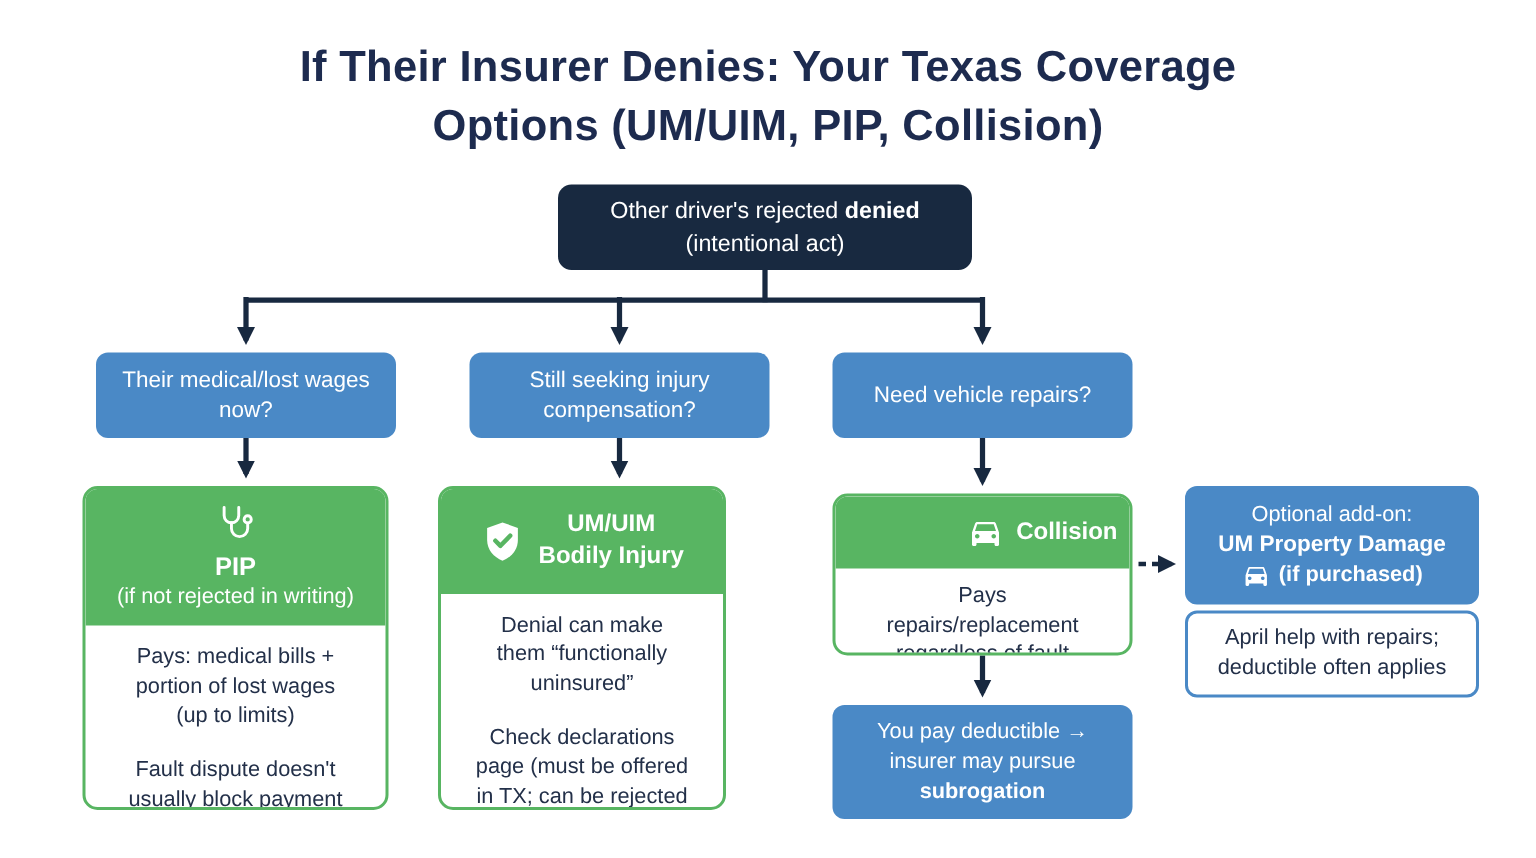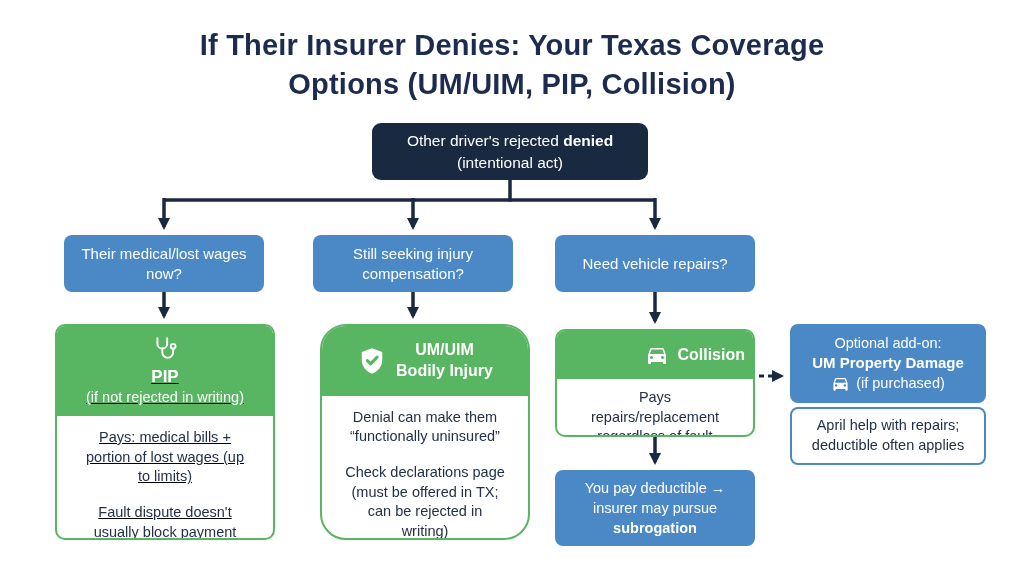--- a/index.html
+++ b/index.html
@@ -33,46 +33,46 @@
   #q3{left:555px;top:235px;}
   
   .card{
     position:absolute;z-index:2;background:#fff;border:2px solid #58b562;
     border-radius:10px;overflow:hidden;box-sizing:border-box;
   }
   .card-head{background:#58b562;color:#fff;text-align:center;}
   .card-body{padding:12px 10px;text-align:center;color:#233049;font-size:14.5px;line-height:1.36;}
   .card-body p{margin:0 12px 16px;}
   .card-body p:last-child{margin-bottom:0;}
-  #pip-card{left:55px;top:324px;width:220px;height:216px;text-decoration:underline;}
+  #pip-card{left:55px;top:324px;width:204px;height:216px;}
   #pip-card .card-head{padding:9px 6px 11px;}
   #pip-card .head-title{font-size:17px;font-weight:bold;margin-top:2px;}
   #pip-card .head-sub{font-size:14.5px;margin-top:2px;}
-  #umuim-card{left:320px;top:324px;width:210px;height:216px;border-radius:26px;}
+  #umuim-card{left:292px;top:324px;width:192px;height:216px;}
   #umuim-card .card-head{display:flex;align-items:center;justify-content:center;gap:9px;padding:14px 8px;}
   #umuim-card .head-title{font-size:16px;font-weight:bold;line-height:1.3;text-align:center;}
   #collision-card{left:555px;top:329px;width:200px;height:108px;}
   #collision-card .card-head{display:flex;align-items:center;justify-content:flex-end;gap:8px;padding:12px 8px;font-size:16px;font-weight:bold;}
   #collision-card .card-body{padding:9px 8px;}
   
   .sub-node{
     position:absolute;left:555px;top:470px;width:200px;height:76px;z-index:2;box-sizing:border-box;
     background:#4a89c6;border-radius:8px;color:#fff;
     display:flex;align-items:center;justify-content:center;text-align:center;
     font-size:14.5px;line-height:1.4;padding:0 14px;
   }
   
   .addon-card{
     position:absolute;left:790px;top:324px;width:196px;height:79px;z-index:2;box-sizing:border-box;
     background:#4a89c6;border-radius:8px;color:#fff;
     display:flex;flex-direction:column;align-items:center;justify-content:center;
     font-size:14.5px;line-height:1.35;text-align:center;
   }
   .addon-card .bold-line{font-weight:bold;font-size:15px;}
-  .addon-card .icon-line{display:flex;align-items:center;justify-content:center;gap:6px;}
+  .addon-card .icon-line{display:flex;align-items:center;justify-content:center;gap:6px;font-weight:bold;}
   .addon-note{
     position:absolute;left:790px;top:407px;width:196px;height:58px;z-index:2;box-sizing:border-box;
     background:#fff;border:2px solid #4a89c6;border-radius:8px;color:#233049;
     display:flex;align-items:center;justify-content:center;text-align:center;
     font-size:14.5px;line-height:1.35;padding:0 10px;
   }
   b{font-weight:bold;}
 </style>
 </head>
 <body>

